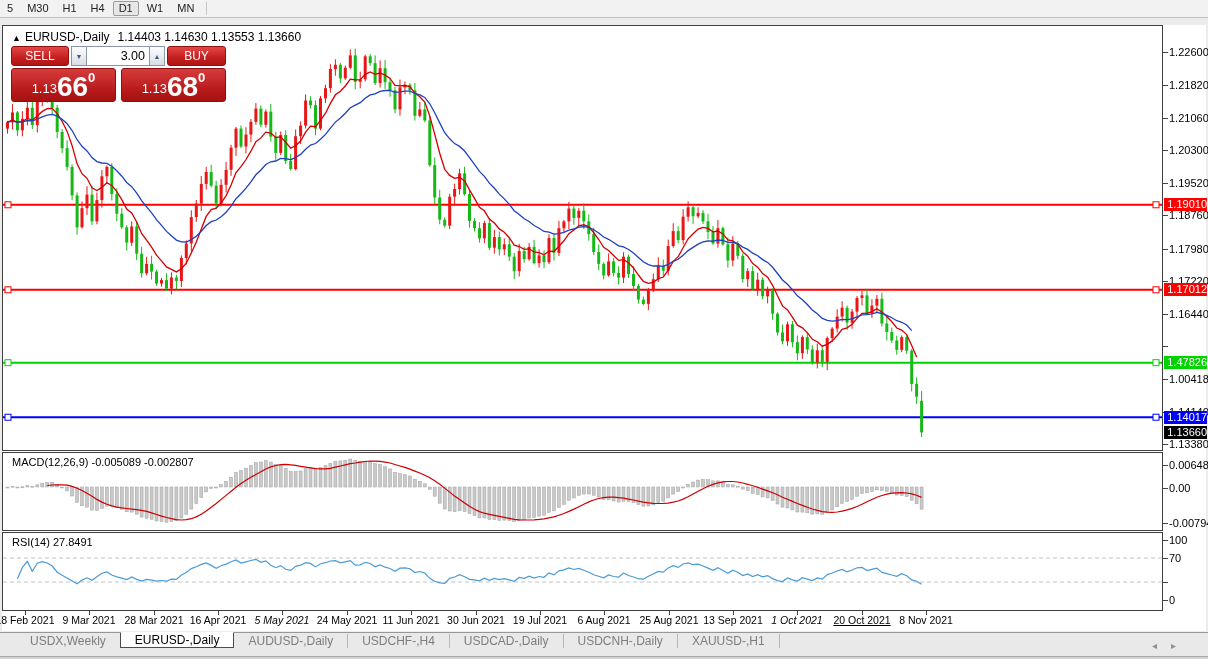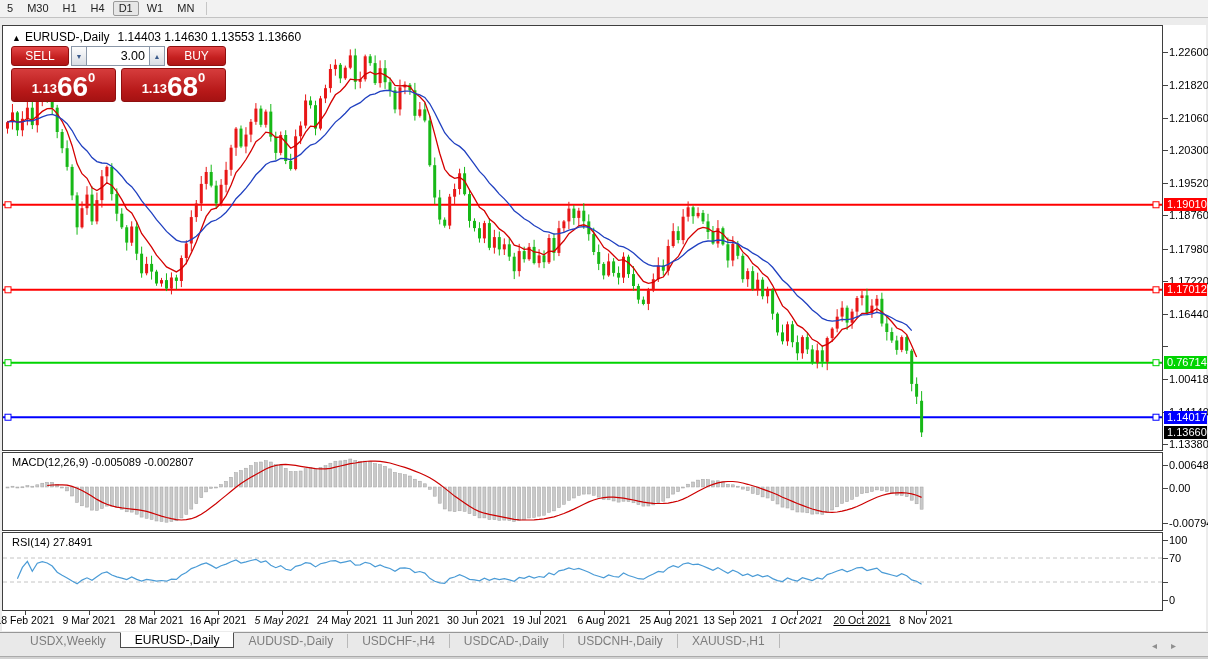--- a/index.html
+++ b/index.html
@@ -18,21 +18,21 @@
   #pane-macd{top:452px;height:79px;}
   #pane-rsi{top:532px;height:79px;}
   svg{position:absolute;left:3px;display:block;}
   #svg-price{top:26px;}
   #svg-macd{top:453px;}
   #svg-rsi{top:533px;}
   
   .tick-label{position:absolute;left:1169px;font-size:11px;color:#000;line-height:12px;}
   .tick-dash{position:absolute;left:1163px;width:5px;height:1px;background:#444;}
   .price-tag{position:absolute;left:1164px;width:43px;height:13px;font-size:11px;line-height:13px;
-             color:#fff;text-align:left;padding-left:3px;box-sizing:border-box;z-index:5;}
+             color:#fff;text-align:right;padding-left:3px;box-sizing:border-box;z-index:5;}
   
   .pane-title{position:absolute;font-size:11px;color:#000;z-index:3;}
   
   .date-label{position:absolute;top:614px;font-size:10.5px;color:#000;transform:translateX(-50%);white-space:nowrap;}
   .date-tick{position:absolute;top:611px;width:1px;height:4px;background:#444;}
   
   .chart-header{position:absolute;left:12px;top:30px;font-size:12px;color:#000;z-index:6;}
   .chart-header .tri{font-size:9px;margin-right:4px;}
   .chart-header .sym{margin-right:8px;}
   
@@ -46,21 +46,21 @@
   .spin-btn{width:16px;background:linear-gradient(180deg,#fdfdfd,#d9dde4);border:1px solid #8a97a8;
             box-sizing:border-box;display:flex;align-items:center;justify-content:center;
             font-size:7px;color:#3a5a8c;cursor:pointer;}
   .vol-input{width:62px;border:1px solid #8a97a8;border-left:none;border-right:none;box-sizing:border-box;
              font-family:"Liberation Sans",sans-serif;font-size:12.5px;text-align:right;padding:0 4px 0 0;outline:none;}
   .ocp-row2{display:flex;margin-top:2px;height:34px;}
   .quote-box{width:105px;background:linear-gradient(180deg,#d63c3c 0%,#b61818 70%,#a51212 100%);
              border:1px solid #8f0f0f;border-radius:3px;color:#fff;box-sizing:border-box;
              display:flex;align-items:flex-end;justify-content:center;padding-bottom:1px;}
   .quote-box + .quote-box{margin-left:5px;}
-  .q-prefix{font-size:13px;font-weight:bold;line-height:22px;}
+  .q-prefix{font-size:13px;font-weight:normal;line-height:22px;}
   .q-big{font-size:28px;font-weight:600;line-height:26px;letter-spacing:0;}
   .q-sup{font-size:13px;font-weight:bold;line-height:12px;align-self:flex-start;margin-top:3px;}
   
   .tabbar{position:absolute;left:0;top:632px;width:1208px;height:24px;background:#e9e9e9;
           border-top:1px solid #979797;display:flex;align-items:flex-start;padding-left:16px;box-sizing:border-box;}
   .tab{font-size:12px;color:#7d7d7d;display:flex;align-items:center;padding:0 14px;cursor:pointer;white-space:nowrap;}
   .tab.active{background:#fff;color:#000;border:1px solid #4c4c4c;border-top:1px solid #fff;margin-top:-1px;z-index:2;}
   .tab-sep{width:1px;height:14px;background:#b9b9b9;align-self:center;}
   .tab-arrows{position:absolute;right:32px;top:0;height:24px;display:flex;align-items:center;gap:14px;
               color:#8f8f8f;font-size:10px;}
@@ -797,15 +797,15 @@
     </div>
   <div class="tab-arrows">
     <span>◂</span>
     <span>▸</span>
   </div>
 </div>
 <div class="status-strip"></div>
 
 <div class="price-tag" style="background: rgb(255, 0, 0); top: 198px; color: rgb(255, 255, 255);">1.19010</div>
 <div class="price-tag" style="background: rgb(255, 0, 0); top: 283px; color: rgb(255, 255, 255);">1.17012</div>
-<div class="price-tag" style="background: rgb(0, 212, 0); top: 356px; color: rgb(255, 255, 255);">0.76714</div>
+<div class="price-tag" style="background: rgb(0, 212, 0); top: 356px; color: rgb(255, 255, 255);">1.47826</div>
 <div class="price-tag" style="background: rgb(0, 0, 255); top: 411px; color: rgb(255, 255, 255);">1.14017</div>
 <div class="price-tag" style="background: rgb(0, 0, 0); top: 426px; color: rgb(255, 255, 255);">1.13660</div>
 
 </body></html>

